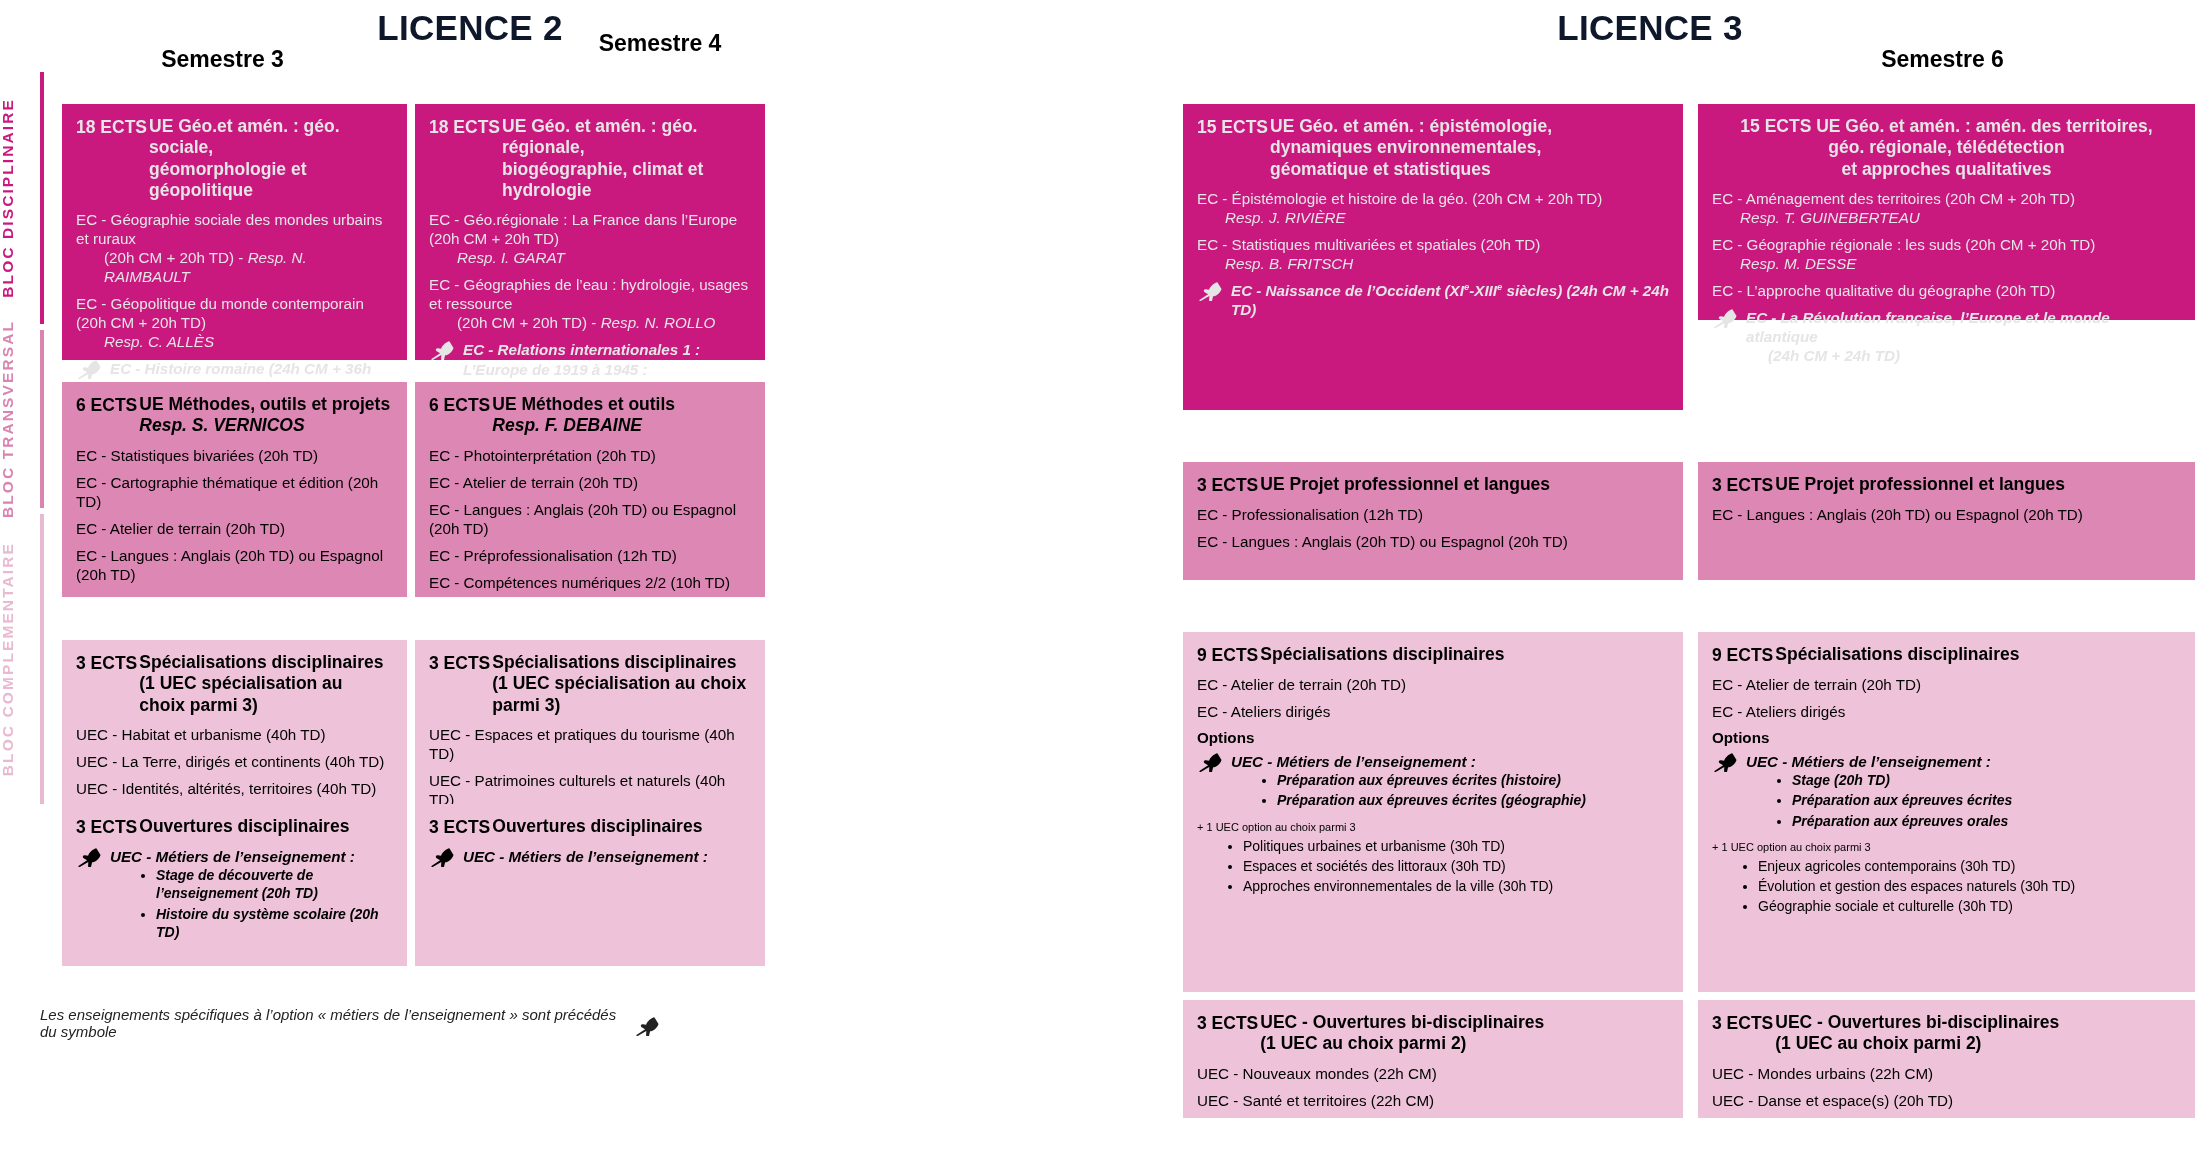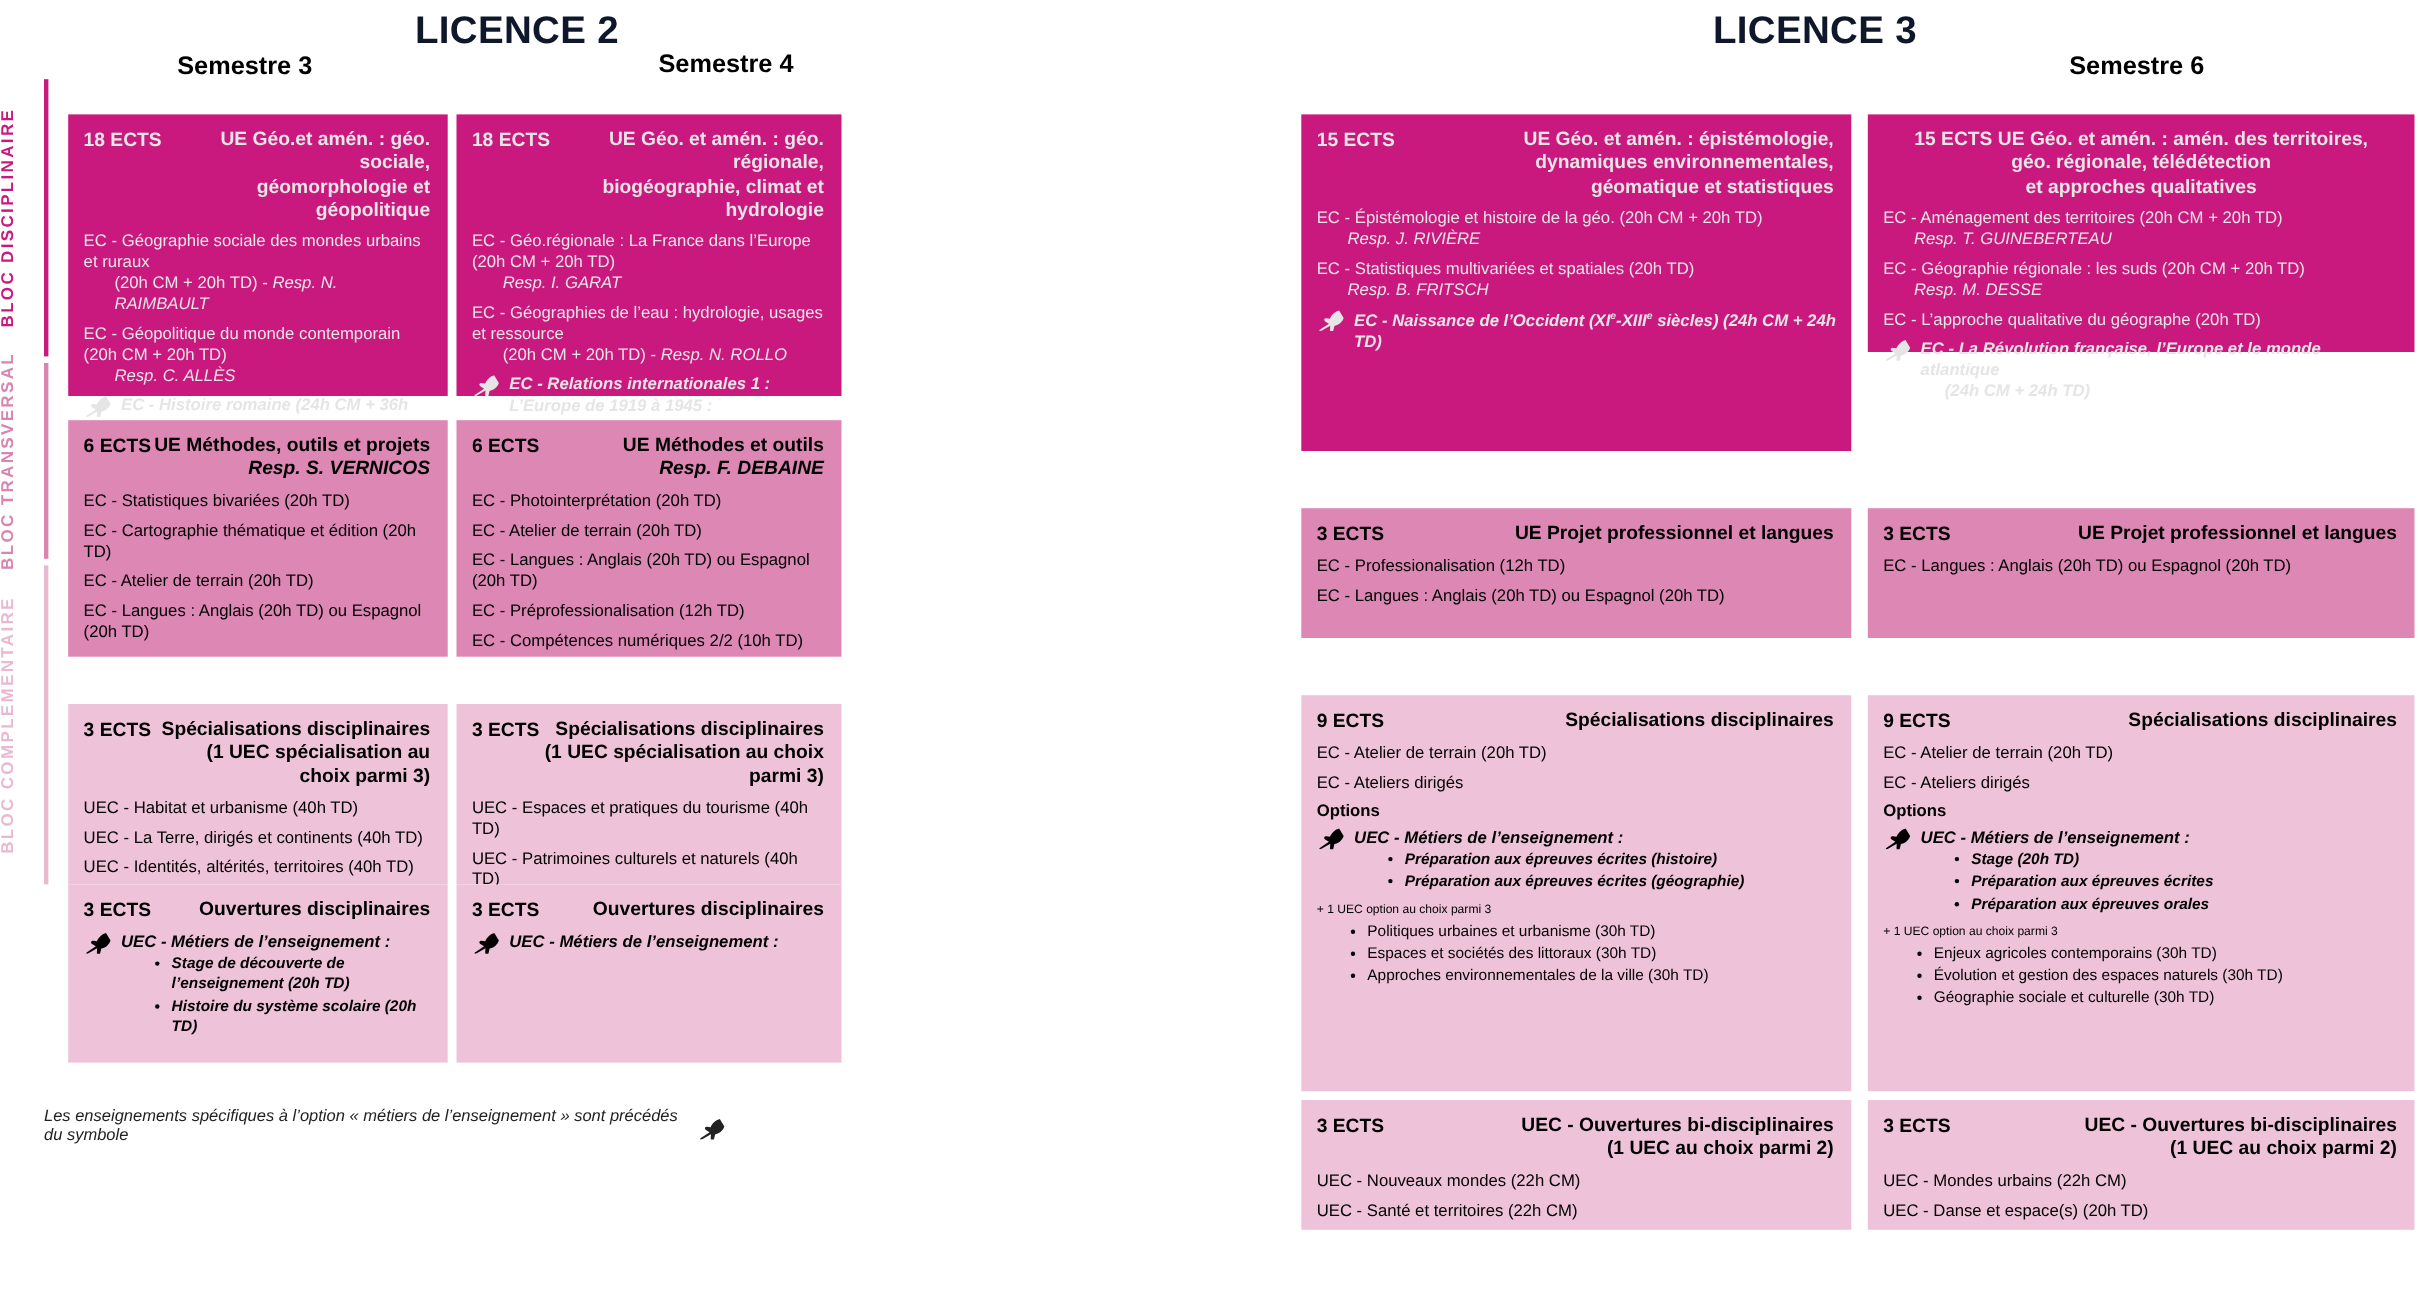--- a/index.html
+++ b/index.html
@@ -43,21 +43,21 @@
   }
 
   
   .blk{position:absolute;box-sizing:border-box;padding:12px 14px 13px 14px;}
   .blk.dark{background:#c9197f;color:#e5e5e5;}
   .blk.mid{background:#dd87b4;color:#000;}
   .blk.light{background:#eec3d9;color:#000;}
 
   .blk-head{display:flex;align-items:flex-start;margin-bottom:9px;}
   .ects{font-weight:bold;font-size:17.5px;white-space:nowrap;padding-top:1px;}
-  .ue-name{flex:1;font-weight:bold;font-size:17.5px;text-align:right;line-height:1.22;padding:0 2px;}
+  .ue-name{flex:1;font-weight:bold;font-size:17.5px;text-align:left;line-height:1.22;padding:0 2px;}
   .ue-name .resp{display:block;font-style:italic;}
   .head-inline{display:block;font-weight:bold;font-size:17.5px;text-align:center;line-height:1.22;}
 
   .ec{font-size:15.2px;line-height:1.25;margin-bottom:8px;}
   .ec .ind{display:block;padding-left:28px;}
   .ec-pin{position:relative;padding-left:34px;font-style:italic;font-weight:bold;font-size:15.2px;line-height:1.26;margin-bottom:7px;}
   .ec-pin .ind{display:block;padding-left:22px;}
   .pin{position:absolute;left:0;top:0px;width:26px;height:20px;}
   .opt-title{font-weight:bold;font-size:15.2px;margin-bottom:6px;}
   .bullets{margin:0;padding-left:46px;}
@@ -84,21 +84,21 @@
     <div class="rail-seg s3">
       <div class="rail-txt" style="color:#e9b9d2">BLOC COMPLEMENTAIRE</div>
       <div class="rail-bar" style="background:#e9b9d2"></div>
     </div>
   </div>
 
   <div class="deg-title" style="left:190px;top:8px;width:560px">LICENCE 2</div>
   <div class="deg-title" style="left:1370px;top:8px;width:560px">LICENCE 3</div>
 
   <div class="sem-title" style="left:45px;top:46px;width:355px">Semestre 3</div>
-  <div class="sem-title" style="left:405px;top:44px;width:510px">Semestre 4</div>
+  <div class="sem-title" style="left:405px;top:30px;width:510px">Semestre 4</div>
   <div class="sem-title" style="left:1690px;top:46px;width:505px">Semestre 6</div>
 
   <div class="blk dark" style="left:62px;top:104px;width:345px;height:256px">
     <div class="blk-head">
       <div class="ects">18 ECTS</div>
       <div class="ue-name">UE Géo.et amén. : géo. sociale,<br>géomorphologie et géopolitique</div>
     </div>
     <div>
         <div class="ec"><span>EC - Géographie sociale des mondes urbains et ruraux</span><span class="ind">(20h CM + 20h TD) - <i>Resp. N. RAIMBAULT</i></span></div>
         <div class="ec"><span>EC - Géopolitique du monde contemporain (20h CM + 20h TD)</span><span class="ind"><i>Resp. C. ALLÈS</i></span></div>

